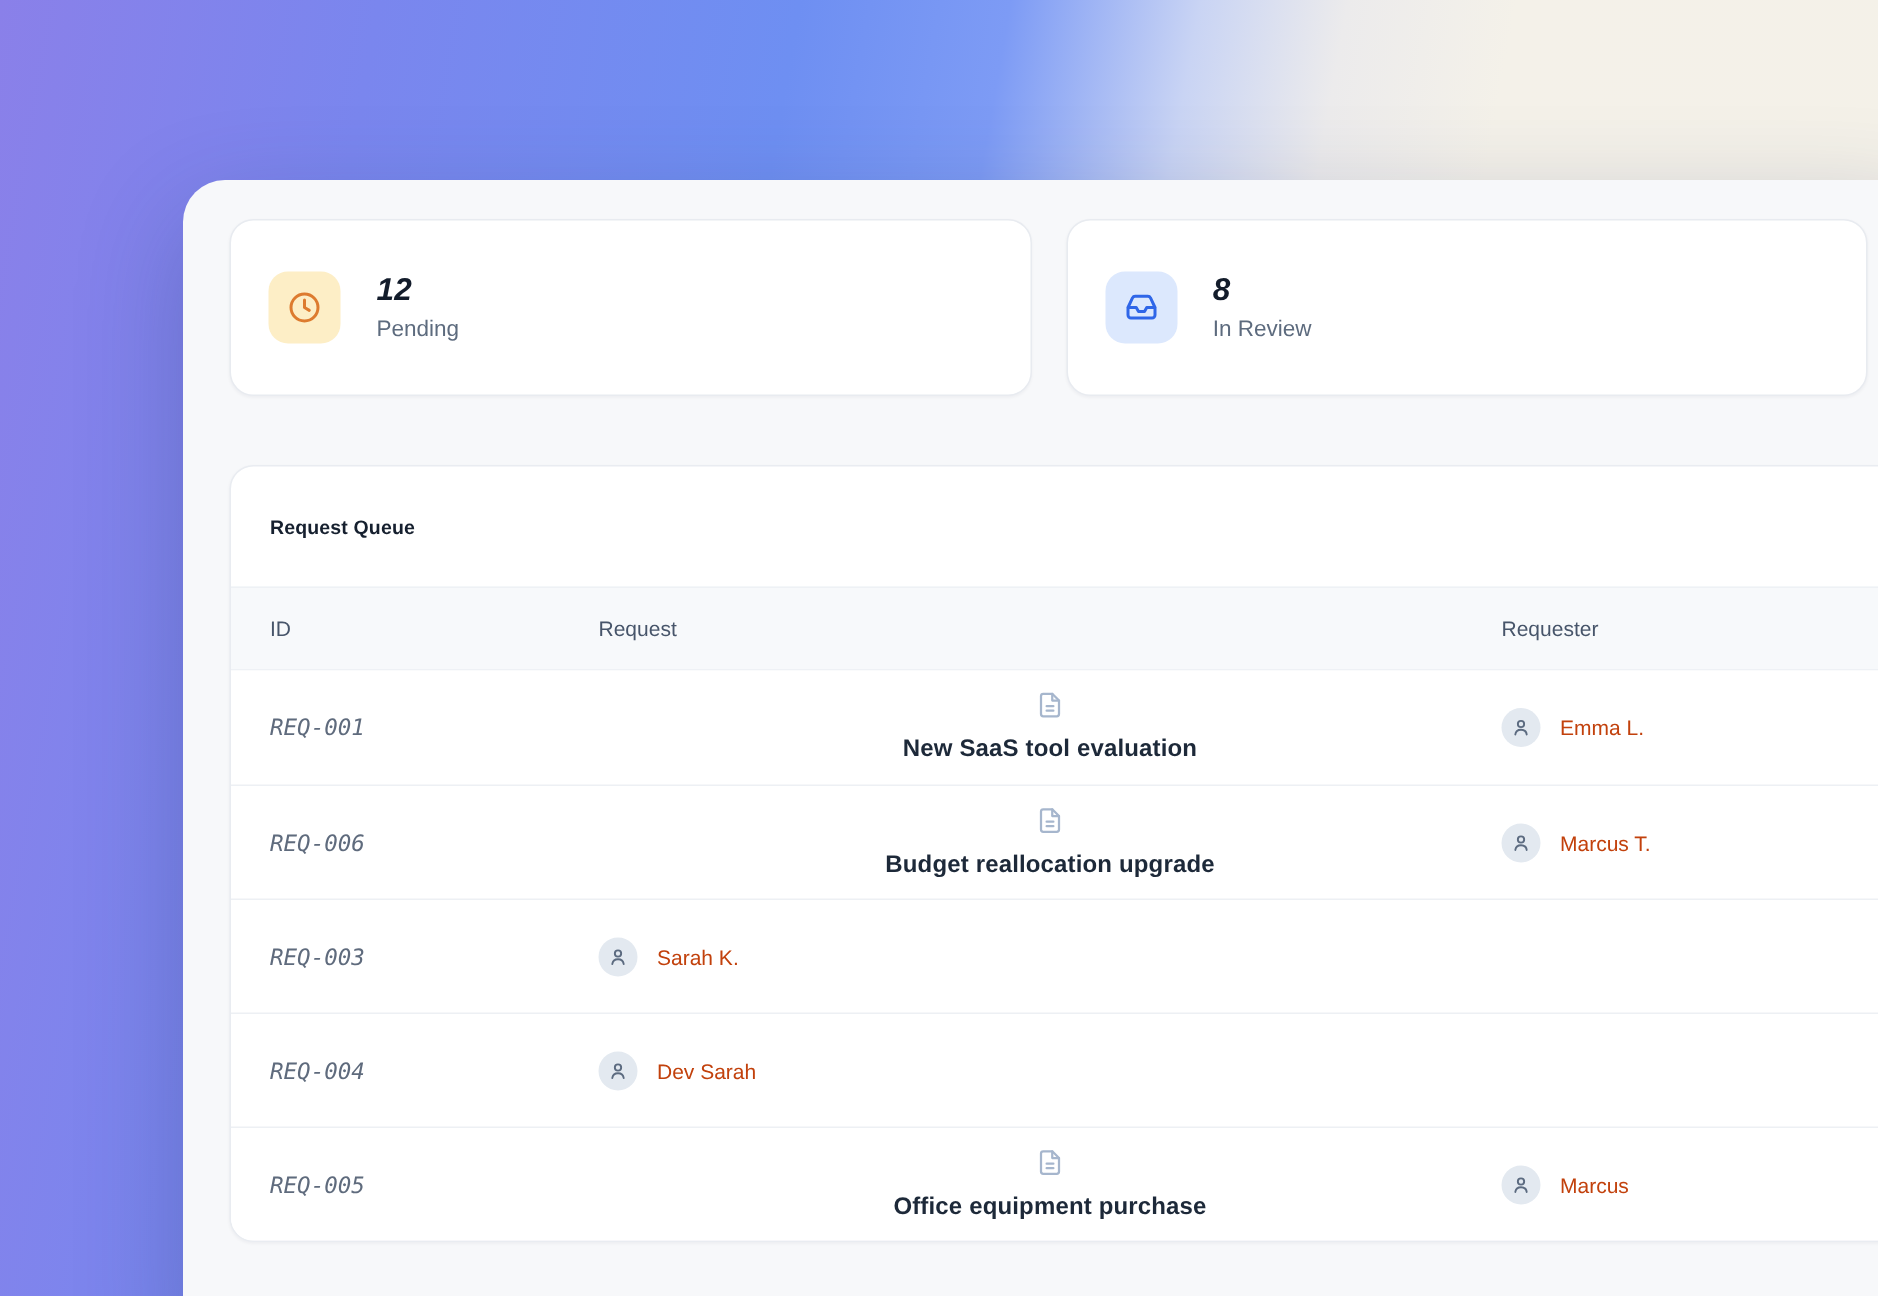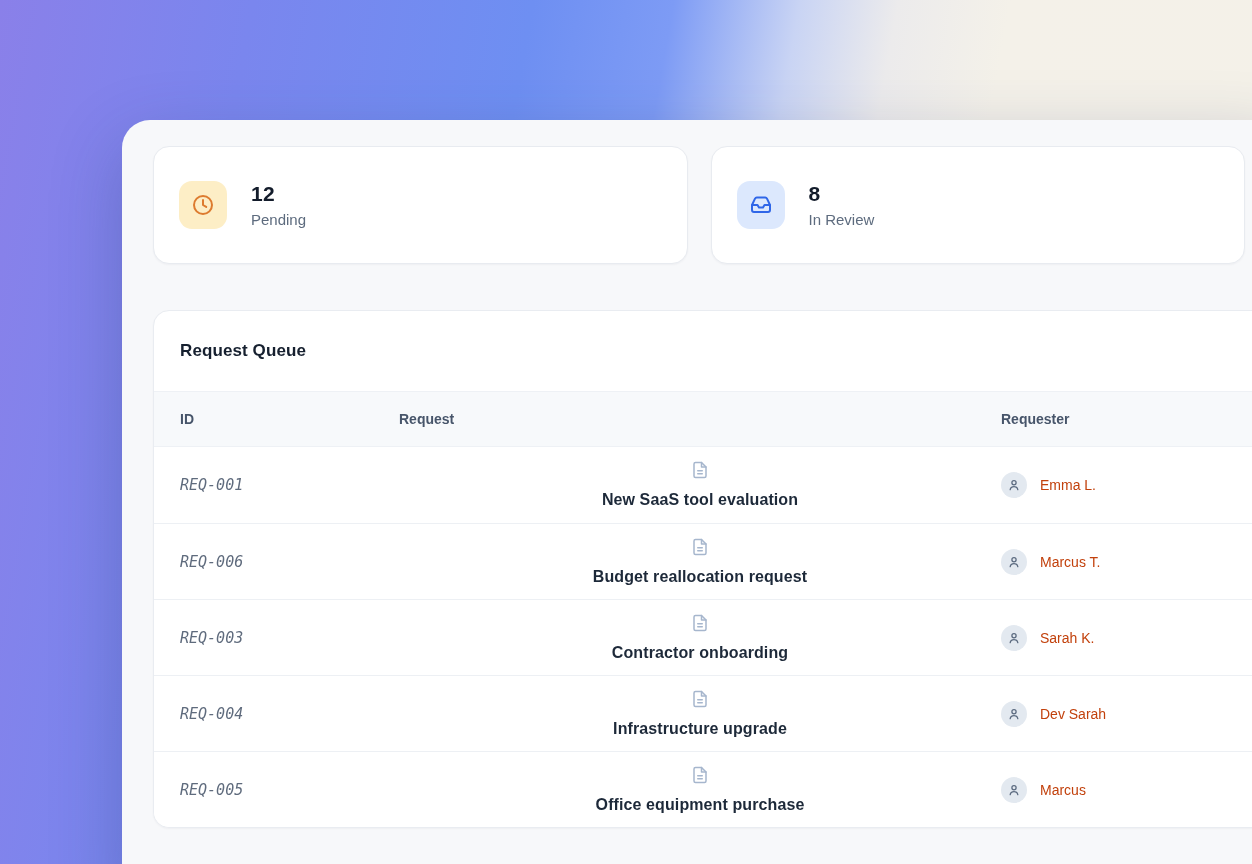--- a/index.html
+++ b/index.html
@@ -66,20 +66,21 @@
     margin-right: 24px;
     flex: none;
   }
   .stat-text { display: flex; flex-direction: column; }
   .stat-value {
     font-size: 21px;
     font-weight: 700;
     color: #131c2b;
     line-height: 26px;
     letter-spacing: 0.2px;
+    font-style: italic;
   }
   .stat-label {
     font-size: 15px;
     color: #5d6b7e;
     line-height: 21px;
     margin-top: 2px;
   }
   
   .table-card {
     position: absolute;
@@ -94,41 +95,41 @@
     box-shadow: 0 1px 2px rgba(16, 24, 40, 0.04);
   }
   .table-title-bar {
     height: 80px;
     display: flex;
     align-items: center;
     padding: 0 26px;
     box-sizing: border-box;
   }
   .table-title {
-    font-size: 17px;
+    font-size: 13px;
     font-weight: 700;
     color: #16202f;
     letter-spacing: 0.1px;
   }
   .grid-cols {
     display: grid;
     grid-template-columns: 219px 602px 1fr;
     align-items: center;
     padding: 0 26px;
     box-sizing: border-box;
   }
   .table-header {
     height: 56px;
     background: #f7f9fb;
     border-top: 1px solid #eef1f5;
     border-bottom: 1px solid #eef1f5;
   }
   .th {
     font-size: 14px;
-    font-weight: 700;
+    font-weight: 400;
     color: #47556a;
   }
   .table-row {
     height: 76px;
     background: #ffffff;
   }
   .table-row + .table-row { border-top: 1px solid #edf0f4; }
   .cell-id {
     font-family: "DejaVu Sans Mono", "Liberation Mono", monospace;
     font-size: 15px;
@@ -246,70 +247,48 @@
     <span class="cell-id">REQ-006</span>
     <div class="cell-request">
       <span>
         <svg width="18" height="18" viewBox="0 0 24 24" fill="none" stroke="#a6b6cd" stroke-width="2" stroke-linecap="round" stroke-linejoin="round">
           <path d="M14 2H6a2 2 0 0 0-2 2v16a2 2 0 0 0 2 2h12a2 2 0 0 0 2-2V8z"></path>
           <path d="M14 2v6h6"></path>
           <path d="M9 13h6"></path>
           <path d="M9 17h6"></path>
         </svg>
       </span>
-      <span class="request-text">Budget reallocation request</span>
+      <span class="request-text">Budget reallocation upgrade</span>
     </div>
     <div class="cell-requester">
       <span class="avatar">
         <svg width="14" height="14" viewBox="0 0 24 24" fill="none" stroke="#5c6b80" stroke-width="2.2" stroke-linecap="round" stroke-linejoin="round">
           <circle cx="12" cy="8" r="3.6"></circle>
           <path d="M5.5 20c.4-3.4 3-5.4 6.5-5.4s6.1 2 6.5 5.4"></path>
         </svg>
       </span>
       <span class="requester-text">Marcus T.</span>
     </div>
   </div>
 
   <div class="grid-cols table-row">
     <span class="cell-id">REQ-003</span>
-    <div class="cell-request">
-      <span>
-        <svg width="18" height="18" viewBox="0 0 24 24" fill="none" stroke="#a6b6cd" stroke-width="2" stroke-linecap="round" stroke-linejoin="round">
-          <path d="M14 2H6a2 2 0 0 0-2 2v16a2 2 0 0 0 2 2h12a2 2 0 0 0 2-2V8z"></path>
-          <path d="M14 2v6h6"></path>
-          <path d="M9 13h6"></path>
-          <path d="M9 17h6"></path>
-        </svg>
-      </span>
-      <span class="request-text">Contractor onboarding</span>
-    </div>
     <div class="cell-requester">
       <span class="avatar">
         <svg width="14" height="14" viewBox="0 0 24 24" fill="none" stroke="#5c6b80" stroke-width="2.2" stroke-linecap="round" stroke-linejoin="round">
           <circle cx="12" cy="8" r="3.6"></circle>
           <path d="M5.5 20c.4-3.4 3-5.4 6.5-5.4s6.1 2 6.5 5.4"></path>
         </svg>
       </span>
       <span class="requester-text">Sarah K.</span>
     </div>
   </div>
 
   <div class="grid-cols table-row">
     <span class="cell-id">REQ-004</span>
-    <div class="cell-request">
-      <span>
-        <svg width="18" height="18" viewBox="0 0 24 24" fill="none" stroke="#a6b6cd" stroke-width="2" stroke-linecap="round" stroke-linejoin="round">
-          <path d="M14 2H6a2 2 0 0 0-2 2v16a2 2 0 0 0 2 2h12a2 2 0 0 0 2-2V8z"></path>
-          <path d="M14 2v6h6"></path>
-          <path d="M9 13h6"></path>
-          <path d="M9 17h6"></path>
-        </svg>
-      </span>
-      <span class="request-text">Infrastructure upgrade</span>
-    </div>
     <div class="cell-requester">
       <span class="avatar">
         <svg width="14" height="14" viewBox="0 0 24 24" fill="none" stroke="#5c6b80" stroke-width="2.2" stroke-linecap="round" stroke-linejoin="round">
           <circle cx="12" cy="8" r="3.6"></circle>
           <path d="M5.5 20c.4-3.4 3-5.4 6.5-5.4s6.1 2 6.5 5.4"></path>
         </svg>
       </span>
       <span class="requester-text">Dev Sarah</span>
     </div>
   </div>

